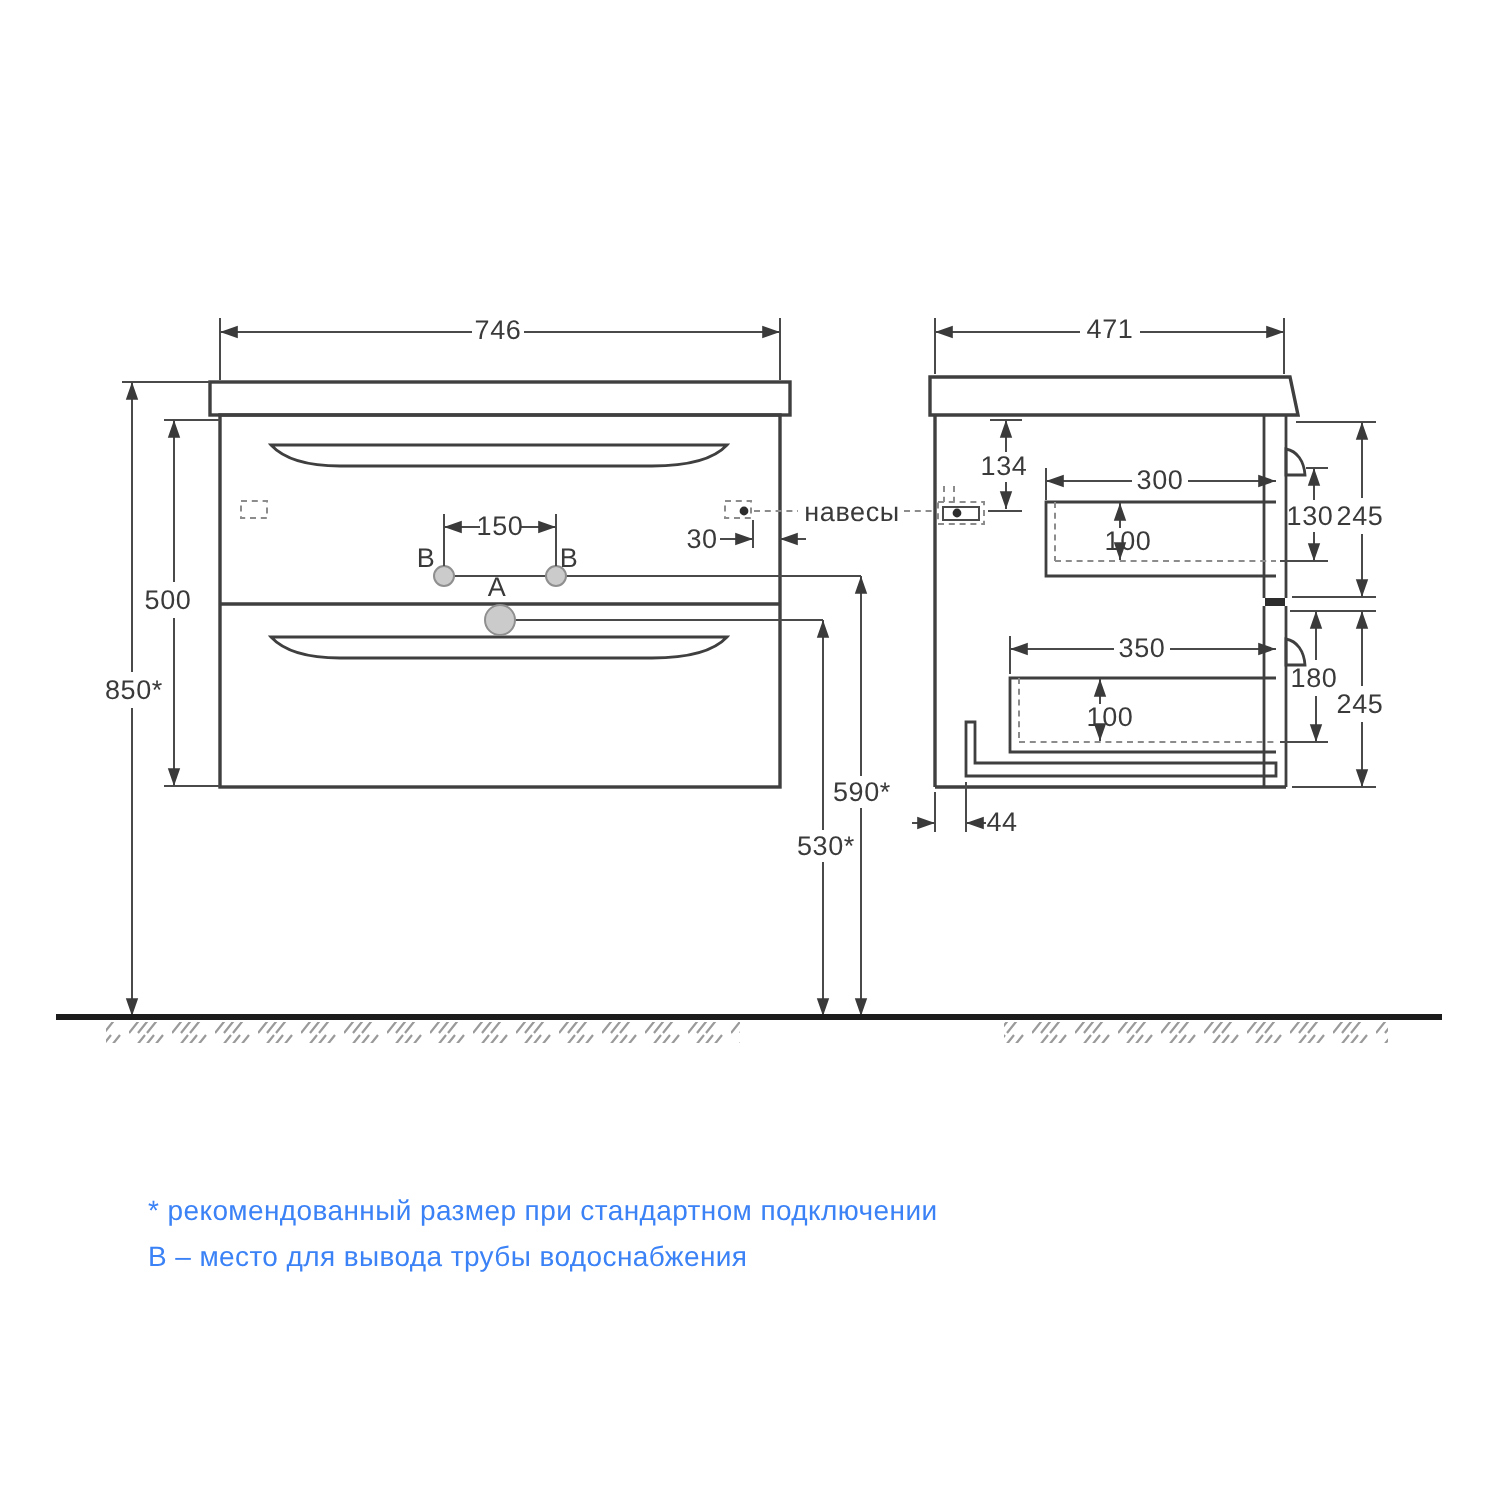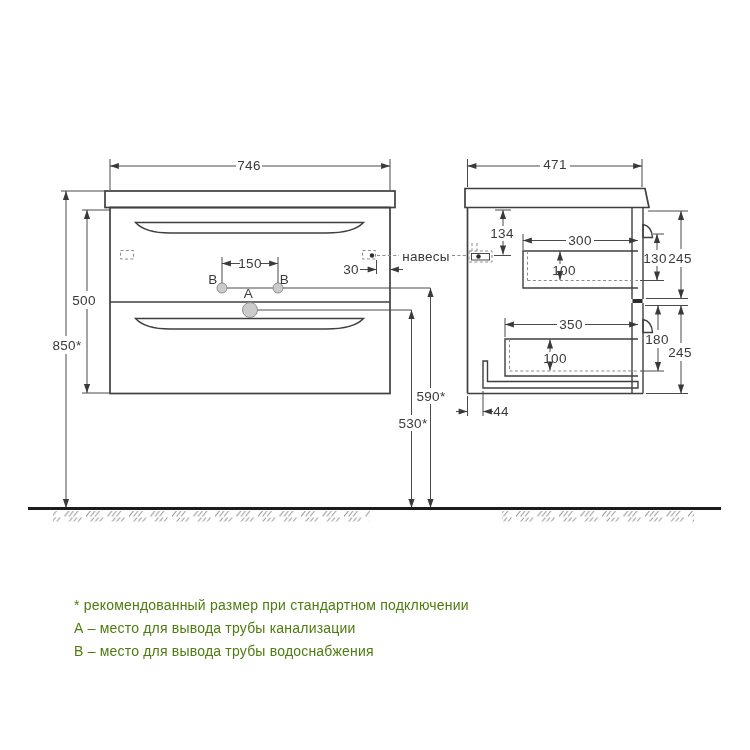--- a/index.html
+++ b/index.html
@@ -5,21 +5,21 @@
   html,body{margin:0;padding:0;background:#ffffff;width:750px;height:750px;overflow:hidden;}
   .stage{position:relative;width:750px;height:750px;font-family:"Liberation Sans",sans-serif;}
   svg{display:block;}
   .ln{stroke:#3f3f3f;stroke-width:1.7;fill:none;stroke-linecap:butt;}
   .ln2{stroke:#3f3f3f;stroke-width:1.4;fill:none;}
   .th{stroke:#4a4a4a;stroke-width:1;fill:none;}
   .dsh{stroke:#8c8c8c;stroke-width:1;fill:none;stroke-dasharray:3 2.4;}
   .dimtext{font-size:13.5px;fill:#3a3a3a;text-anchor:middle;dominant-baseline:central;letter-spacing:.3px;}
   .hole{fill:#cbcbcb;stroke:#8f8f8f;stroke-width:1;}
   .dot{fill:#2d2d2d;}
-  .footnotes{position:absolute;left:74px;top:595px;color:#4d7c0f;font-size:14px;line-height:21.5px;letter-spacing:.2px;}
+  .footnotes{position:absolute;left:74px;top:595px;color:#3b82f6;font-size:14px;line-height:21.5px;letter-spacing:.2px;}
   .footnotes div{margin-bottom:1.5px;}
 </style>
 </head>
 <body>
 
 <div class="stage">
 <svg width="750" height="750" viewBox="0 0 750 750">
   <defs>
     <marker id="ah" markerUnits="userSpaceOnUse" markerWidth="10" markerHeight="8" refX="9.3" refY="4" orient="auto">
       <path d="M0.4,0.9 L9.3,4 L0.4,7.1 Z" fill="#3a3a3a"></path>
@@ -188,16 +188,15 @@
 
   <g>
     <rect x="53" y="511" width="317" height="10.5" fill="url(#hatch)"></rect>
     <rect x="502" y="511" width="192" height="10.5" fill="url(#hatch)"></rect>
     <line x1="28" y1="508.5" x2="721" y2="508.5" stroke="#1c1c1c" stroke-width="3"></line>
   </g>
 </svg>
 
 <div class="footnotes">
   <div>* рекомендованный размер при стандартном подключении</div>
-  <div>А – место для вывода трубы канализации</div>
   <div>В – место для вывода трубы водоснабжения</div>
 </div>
 </div>
 
 </body></html>

